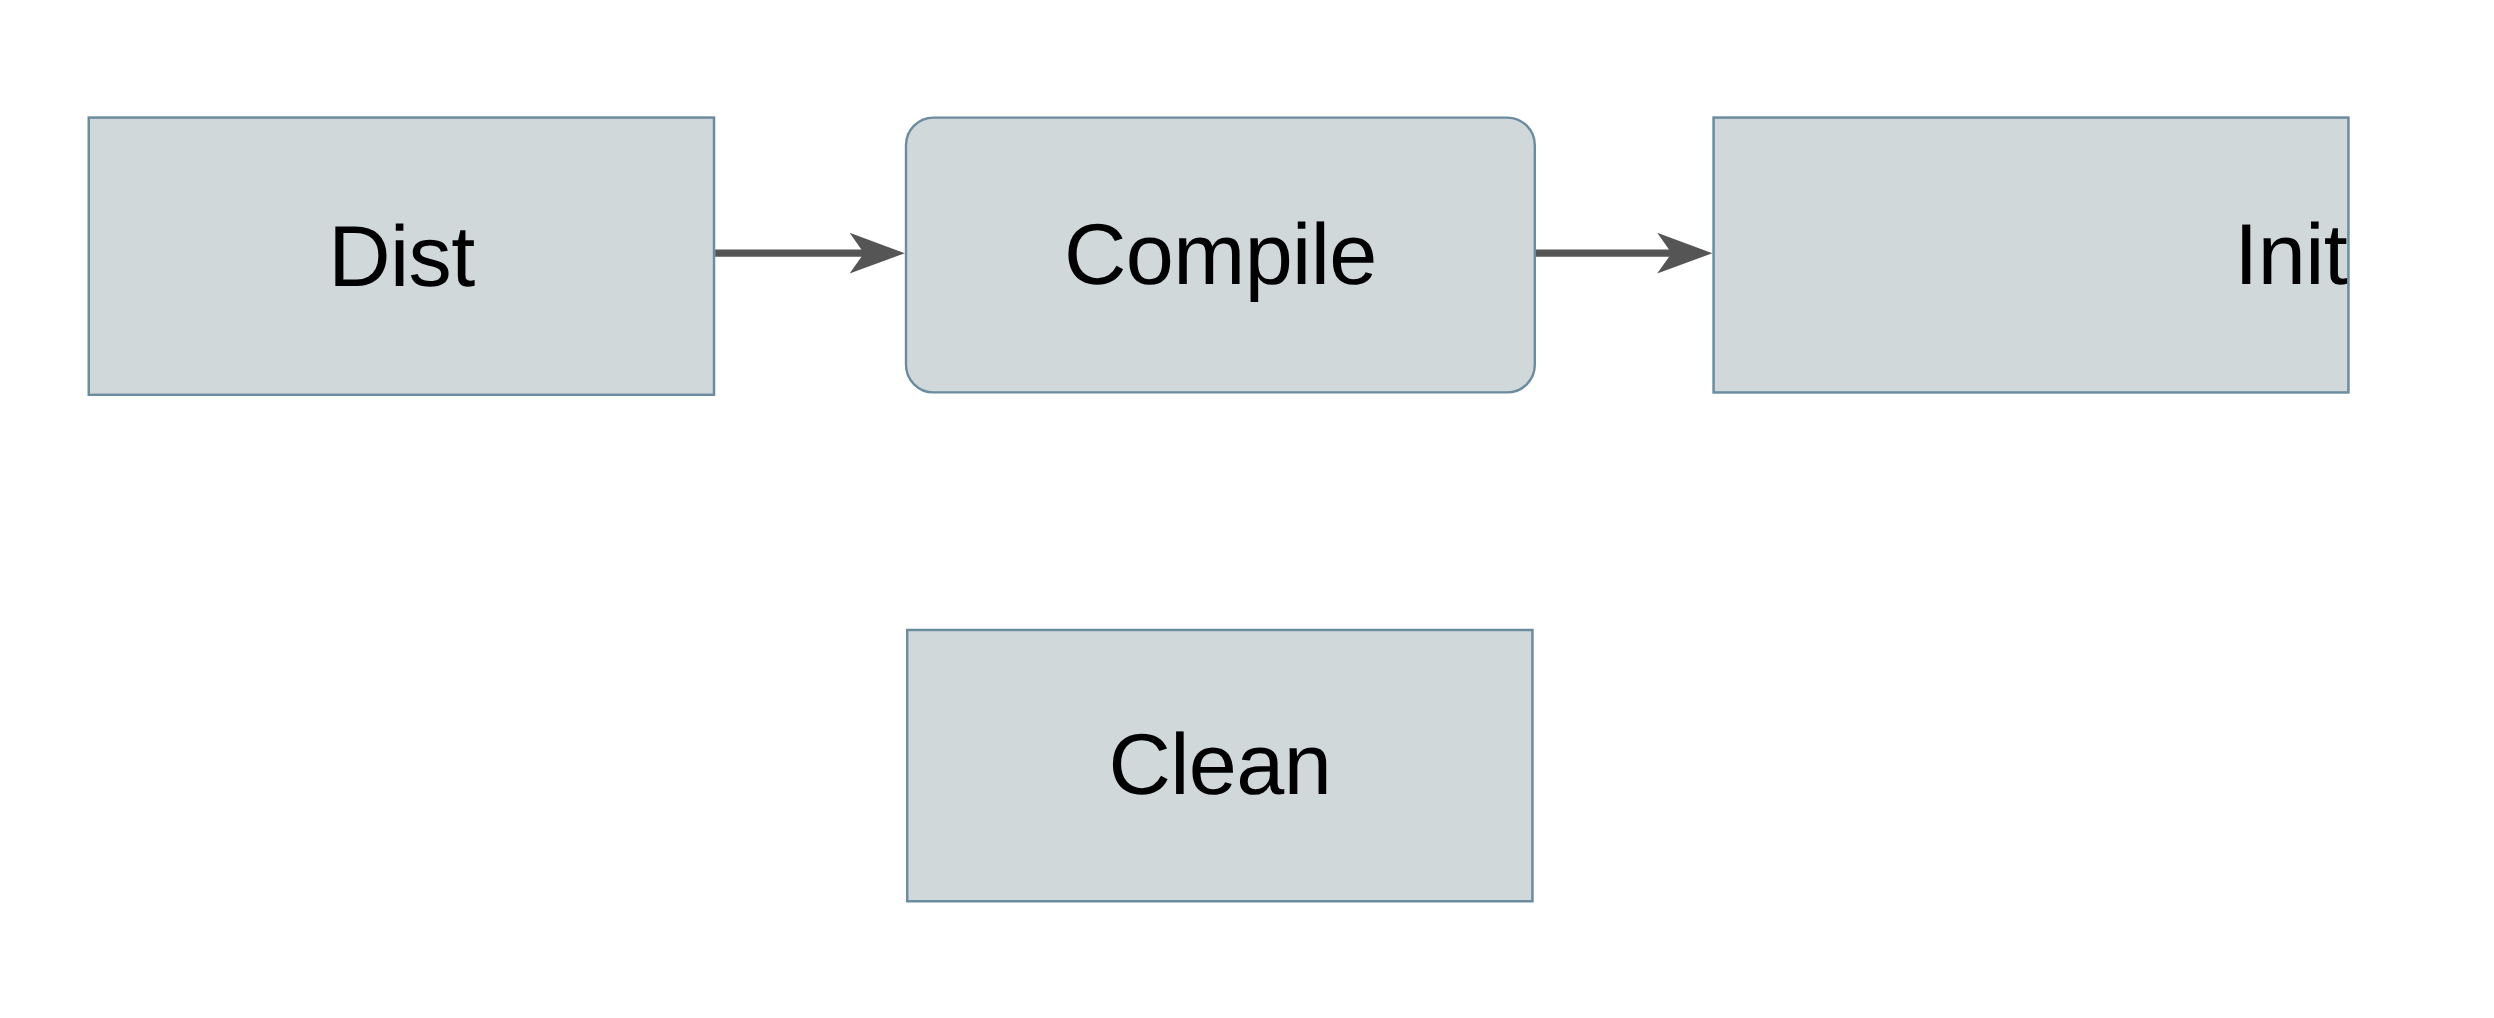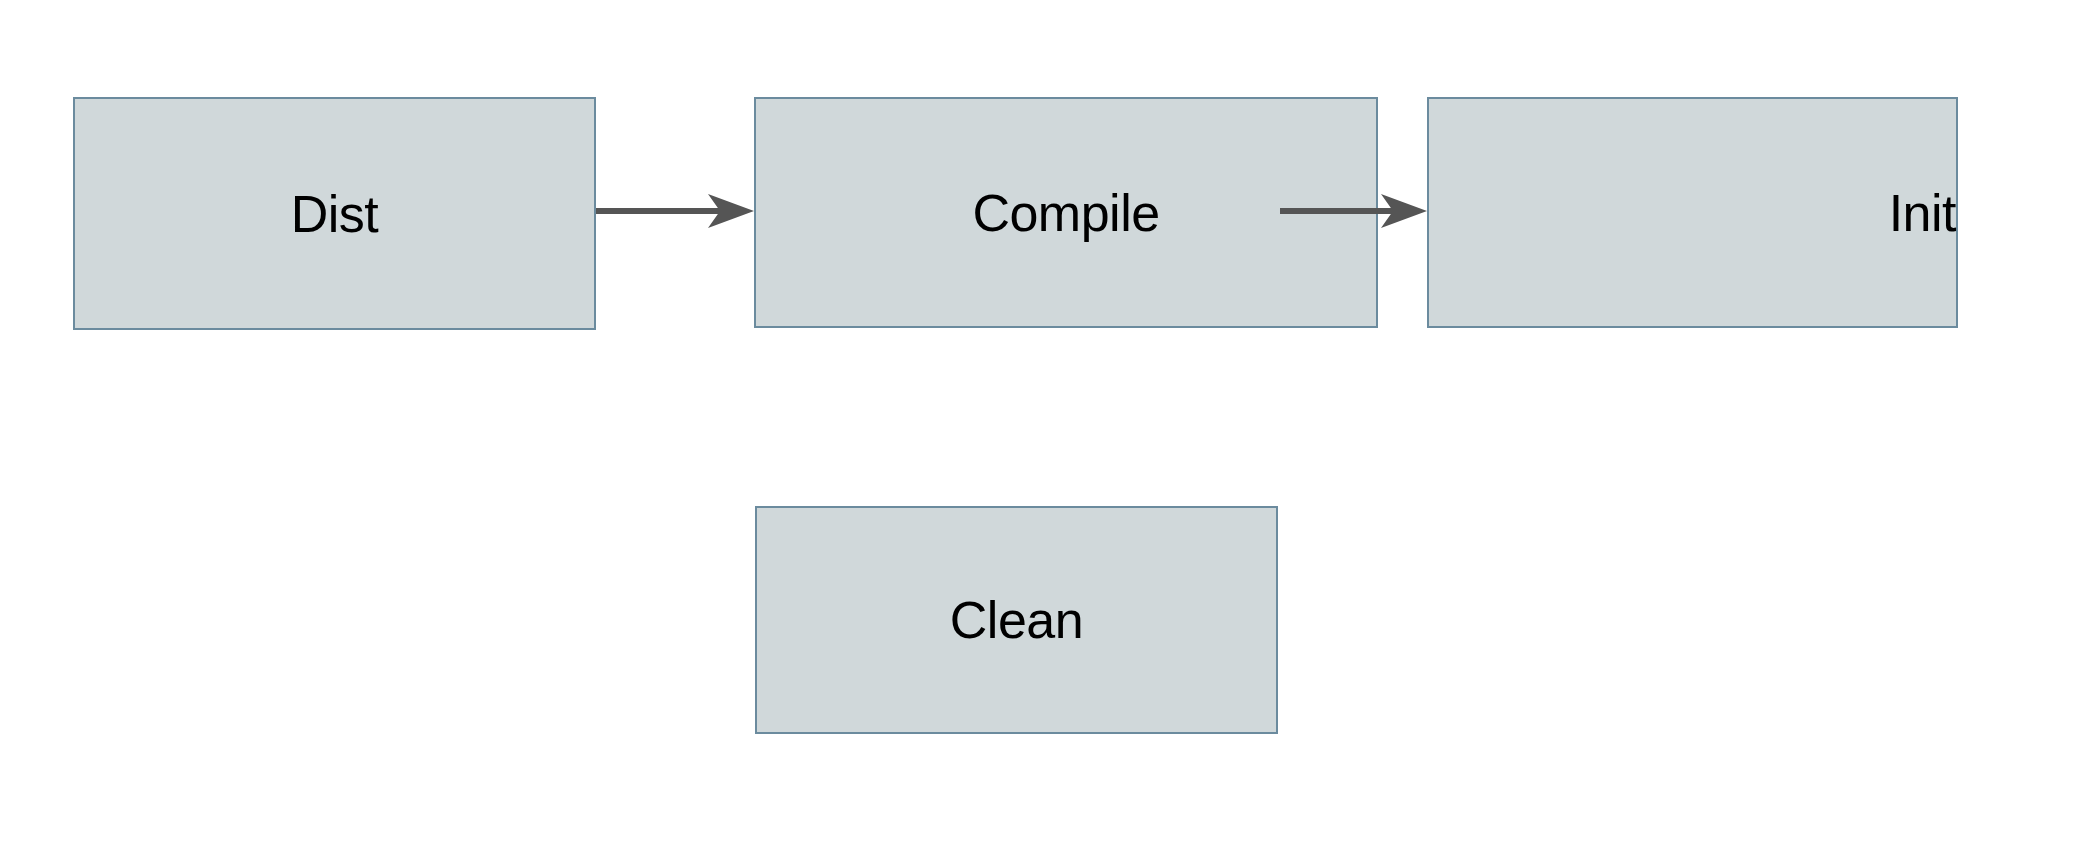--- a/index.html
+++ b/index.html
@@ -22,40 +22,40 @@
     position: absolute;
     box-sizing: border-box;
     background: #d0d8da;
     border: 2px solid #6b8b9e;
     display: flex;
     align-items: center;
     justify-content: center;
   }
   .node-label {
     font-family: "Liberation Sans", sans-serif;
-    font-size: 52px;
+    font-size: 72px;
     line-height: 1;
     color: #000000;
     letter-spacing: -0.5px;
     white-space: nowrap;
     user-select: none;
   }
   .edge {
     position: absolute;
     overflow: visible;
   }
   .edge svg {
     display: block;
     overflow: visible;
   }
   
   #node-dist    { left: 73px;   top: 97px;  width: 523px; height: 233px; }
-  #node-compile { left: 754px;  top: 97px;  width: 624px; height: 231px; }
+  #node-compile { left: 754px;  top: 97px;  width: 526px; height: 231px; border-radius: 24px; }
   #node-init    { left: 1427px; top: 97px;  width: 531px; height: 231px; justify-content: flex-end; }
-  #node-clean   { left: 755px;  top: 506px; width: 523px; height: 228px; }
+  #node-clean   { left: 755px;  top: 524px; width: 523px; height: 228px; }
   
   #edge-dist-compile { left: 596px;  top: 193px; width: 160px; height: 36px; }
   #edge-compile-init { left: 1280px; top: 193px; width: 149px; height: 36px; }
 </style>
 </head>
 <body>
 
 <div id="canvas">
 
   <div class="node" id="node-dist">

